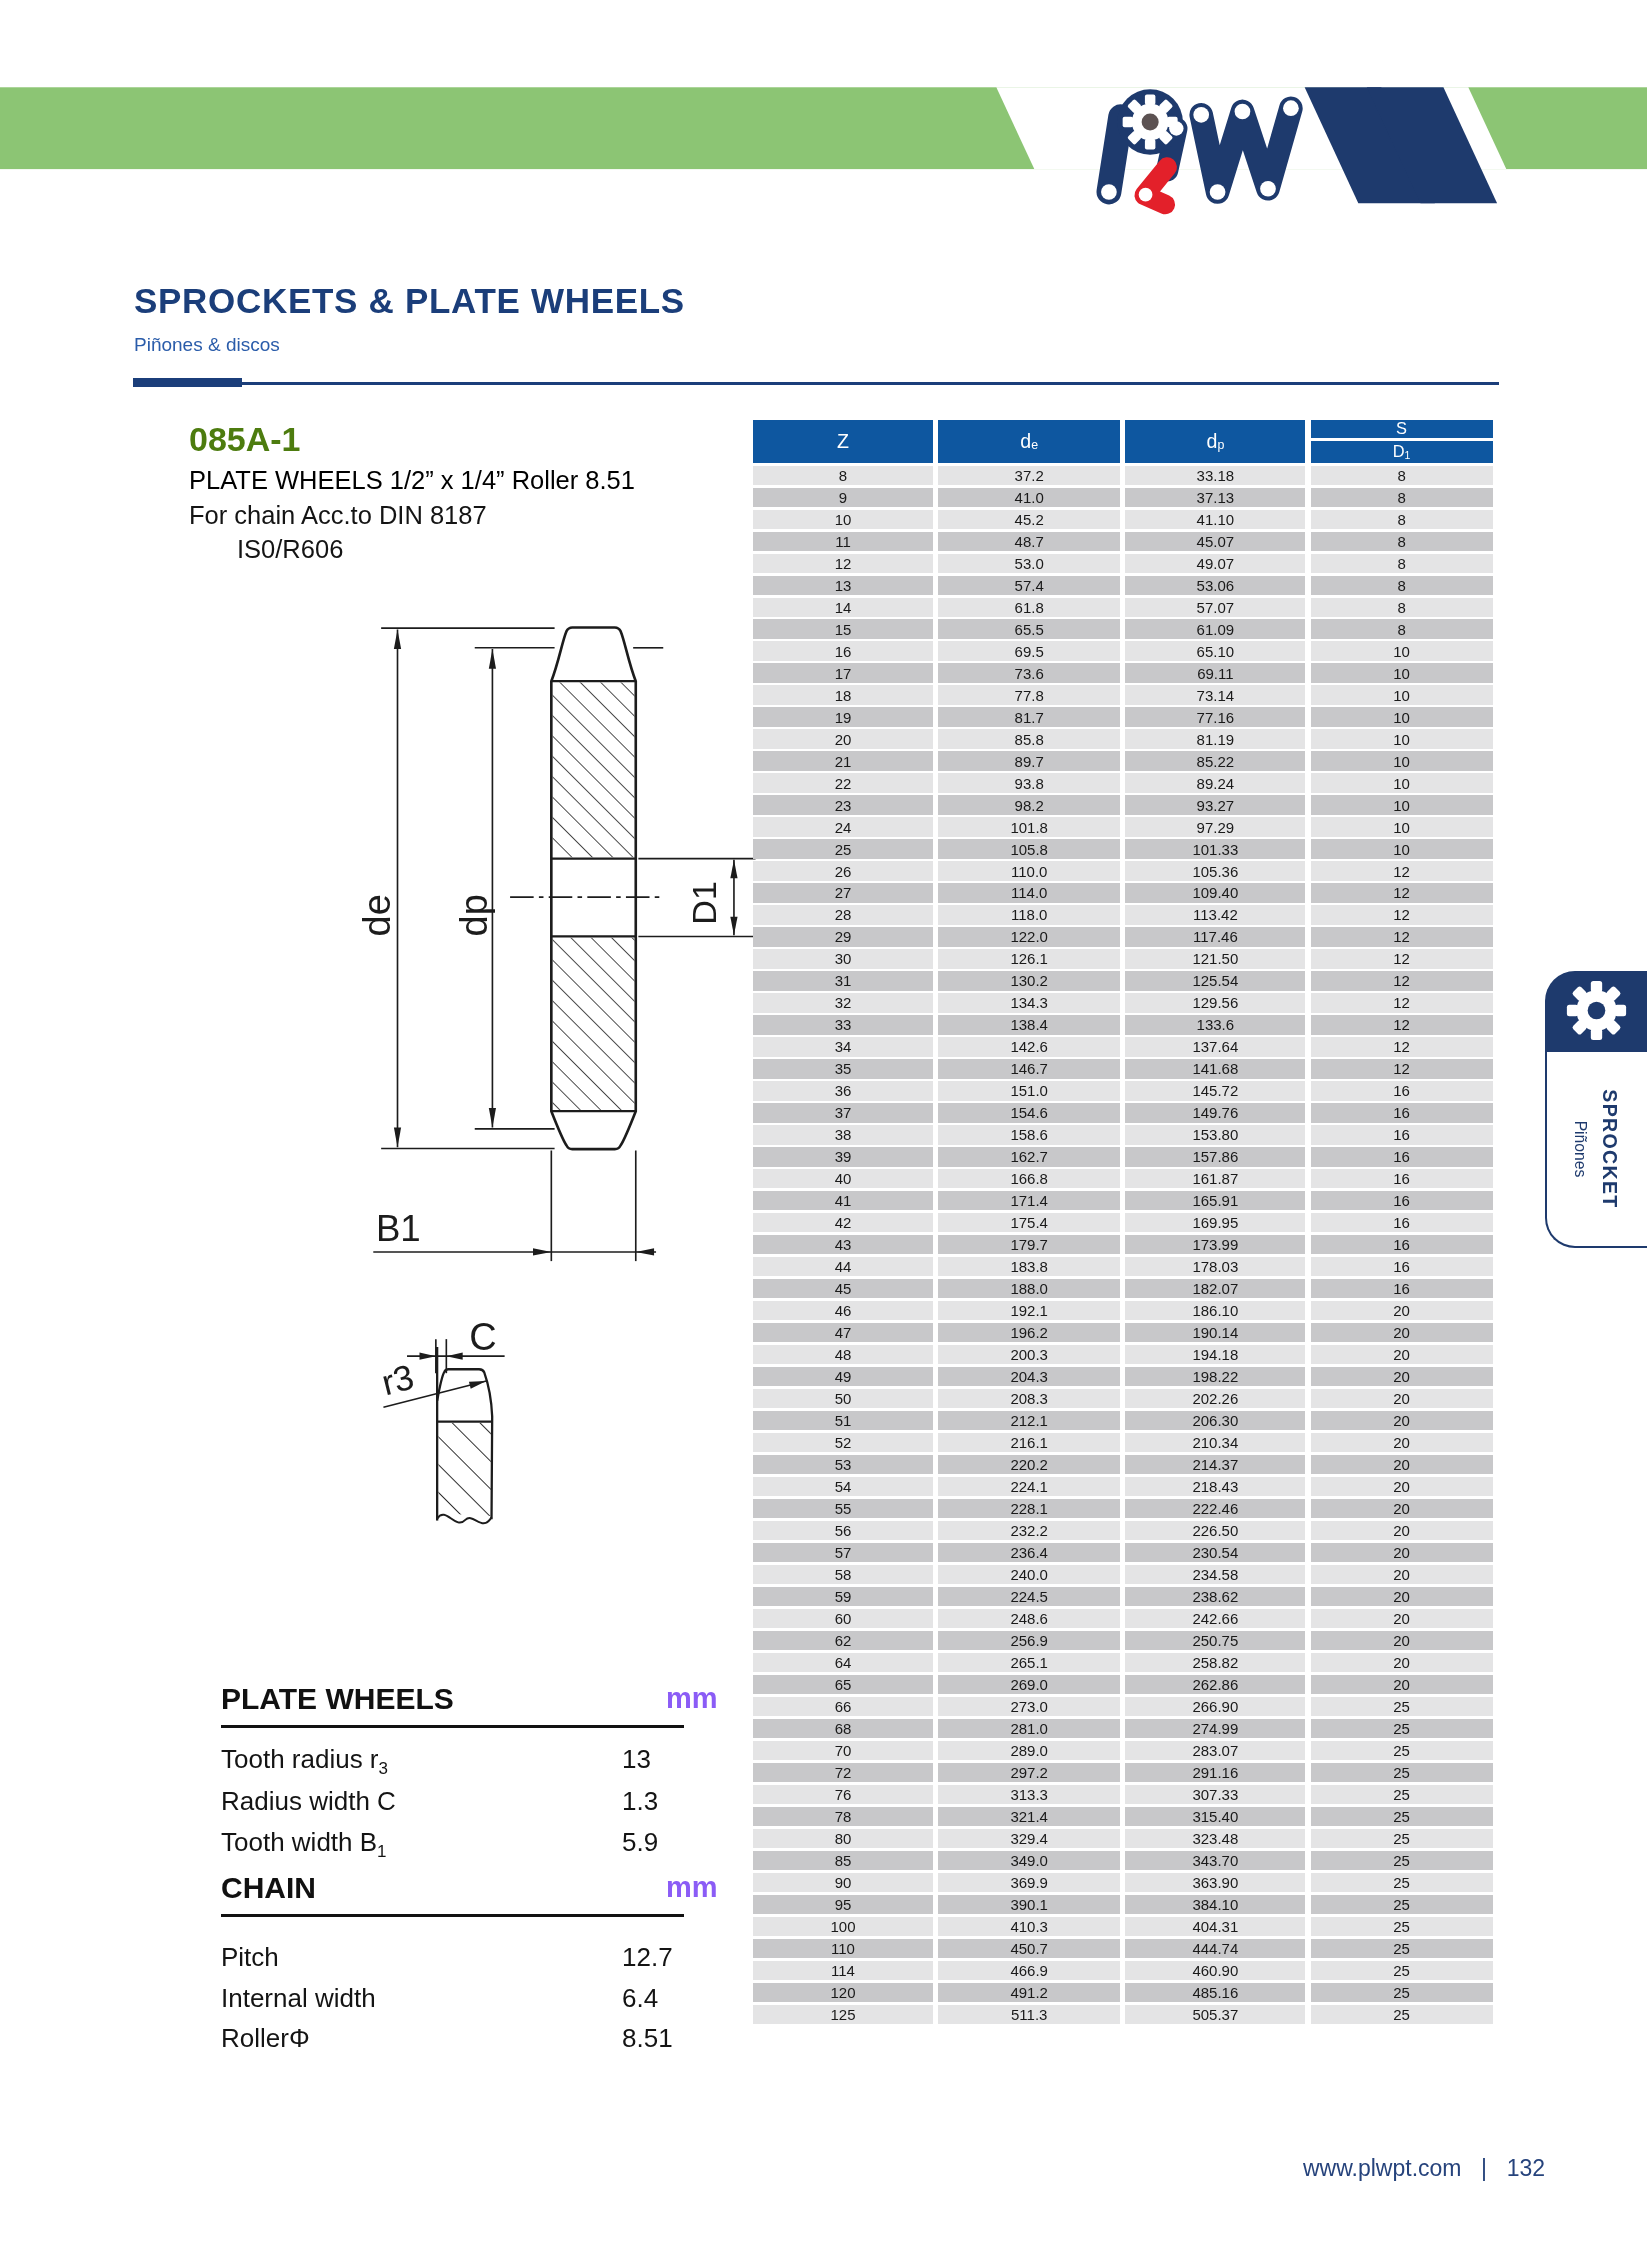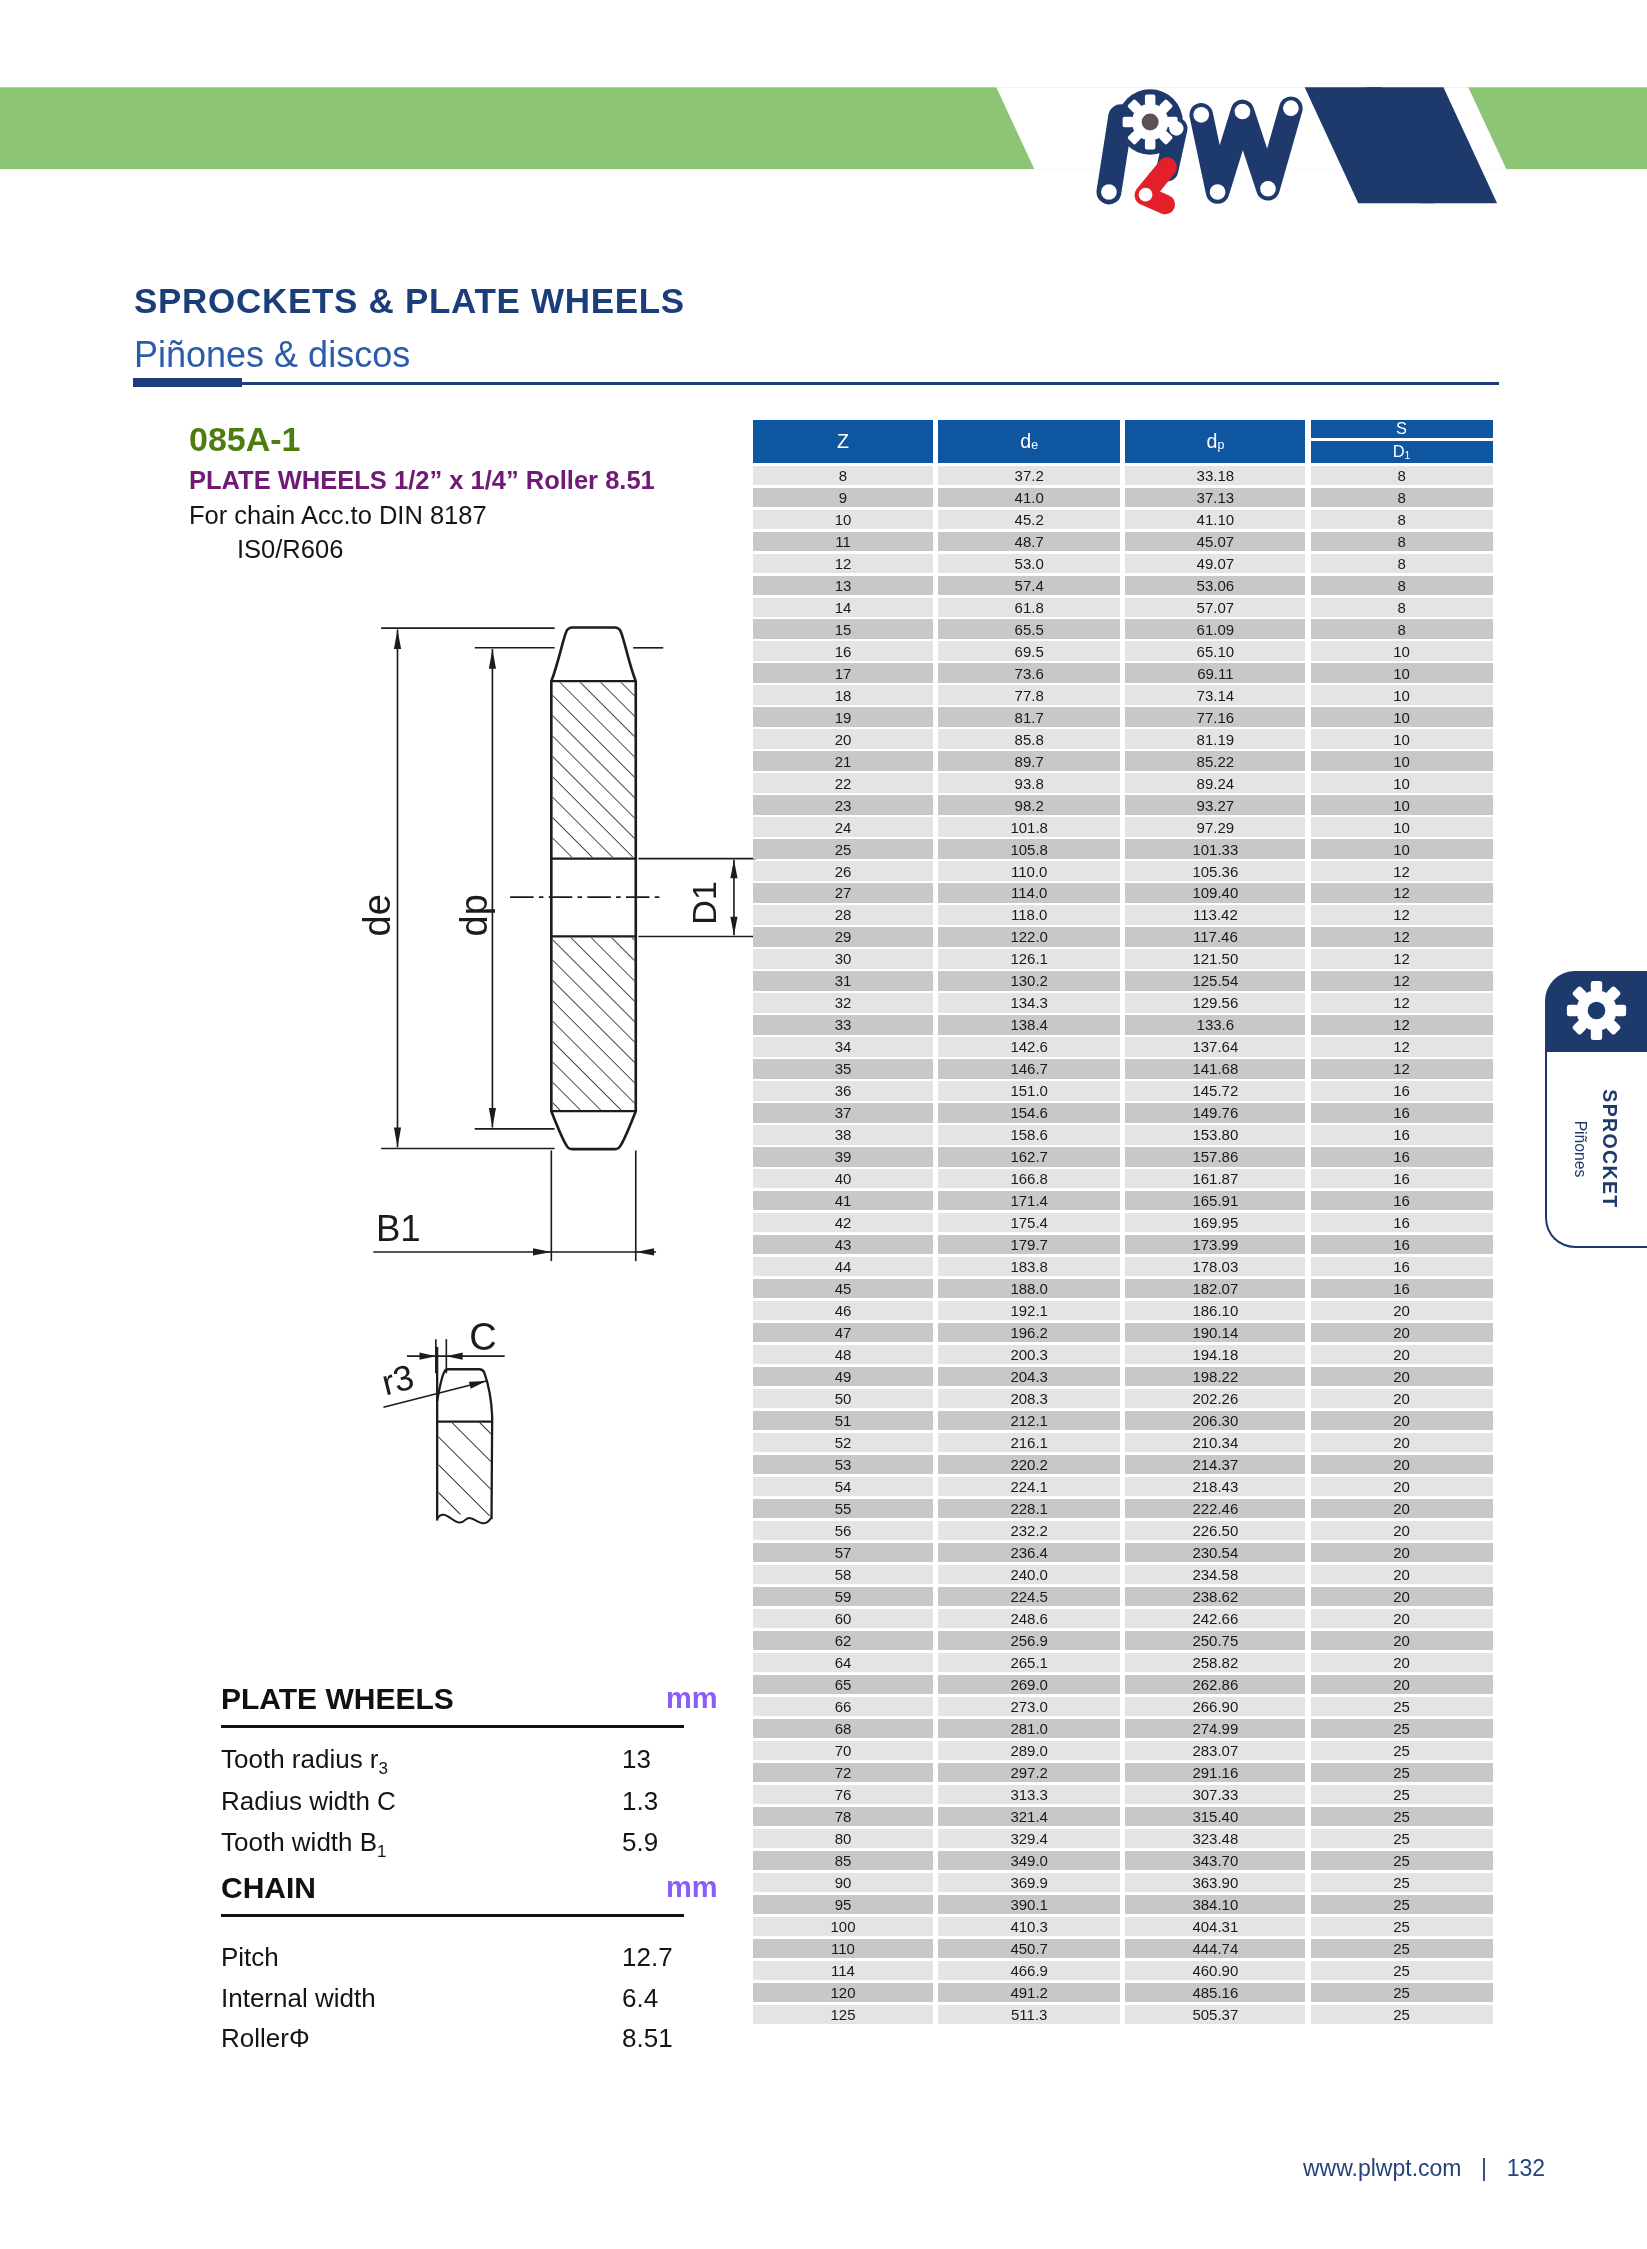--- a/index.html
+++ b/index.html
@@ -3,26 +3,26 @@
 <meta charset="utf-8">
 <style>
   * { margin:0; padding:0; box-sizing:border-box; }
   body { width:1647px; height:2250px; position:relative; background:#fff;
          font-family:"Liberation Sans", sans-serif; overflow:hidden; }
   .abs { position:absolute; }
 
   
   .page-title { left:134px; top:281px; font-size:35px; font-weight:700;
                 color:#1b3e7a; letter-spacing:0.7px; }
-  .page-subtitle { left:134px; top:334px; font-size:36px; color:#2a5caa; }
+  .page-subtitle { left:134px; top:334px; font-size:19px; color:#2a5caa; }
   .divider-thin { left:133px; top:382px; width:1366px; height:2.6px; background:#1b3e7a; }
   .divider-thick { left:133px; top:378px; width:109px; height:9.2px; background:#1b3e7a; }
 
   .product-code { left:189px; top:420px; font-size:34px; font-weight:700; color:#4d7c0f; }
-  .product-name { left:189px; top:466px; font-size:25.5px; font-weight:700; color:#701a75; }
+  .product-name { left:189px; top:466px; font-size:25.5px; font-weight:400; color:#000000; }
   .product-line { font-size:25.5px; color:#141414; }
   .pl2 { left:189px; top:501px; }
   .pl3 { left:189px; top:535px;margin-left:48px; }
 
   
   .spec-table { left:753px; top:420px; width:740px; }
   .thead, .trow { display:grid; grid-template-columns:180px 182px 180px 182px; column-gap:5.2px; }
   .thead { height:43px; margin-bottom:2.6px; }
   .hcell { background:#0e57a0; color:#fff; display:flex; align-items:center;
            justify-content:center; font-size:19.6px; }

